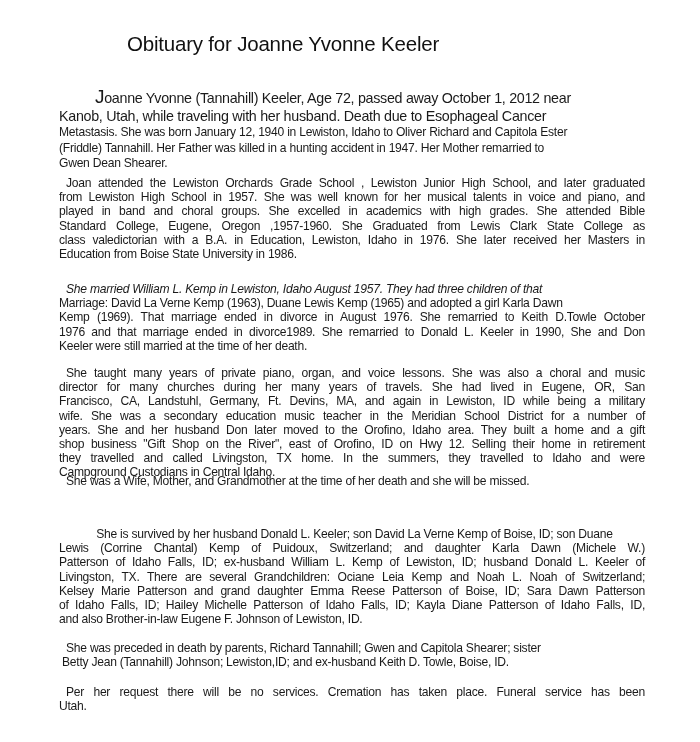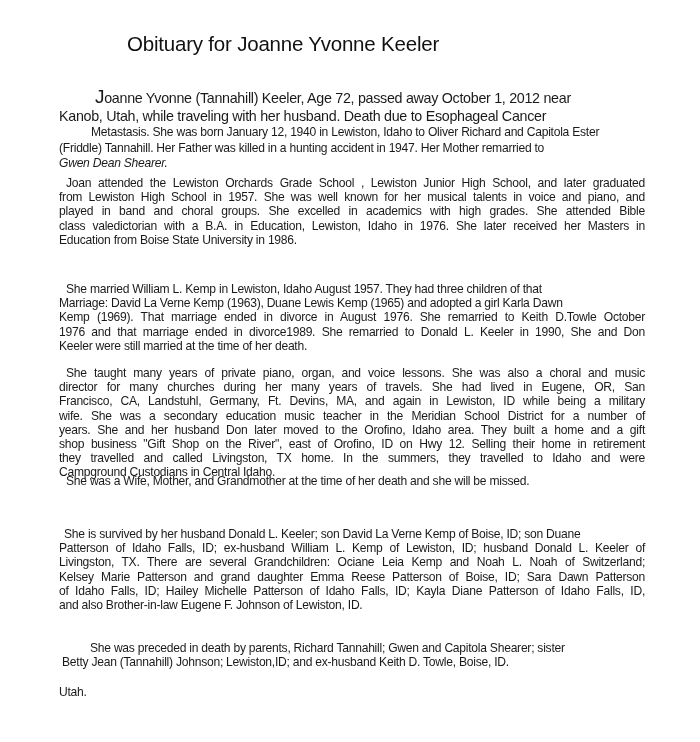--- a/index.html
+++ b/index.html
@@ -18,35 +18,36 @@
 <body>
 
 <div>
   <div class="title">Obituary for Joanne Yvonne Keeler</div>
 
   <div class="para" style="top:88px;">
     <span class="line first-big" style="padding-left:36px;">
       <span class="dropcap">J</span><span>oanne Yvonne (Tannahill) Keeler, Age 72, passed away October 1, 2012 near</span>
     </span>
     <span class="line first-big">Kanob, Utah, while traveling with her husband.  Death due to Esophageal Cancer</span>
-    <span class="line" style="line-height:15.5px;margin-left:32px;">Metastasis.  She was born January 12, 1940 in Lewiston, Idaho to Oliver Richard and Capitola Ester</span>
+    <span class="line" style="line-height:15.5px;">Metastasis.  She was born January 12, 1940 in Lewiston, Idaho to Oliver Richard and Capitola Ester</span>
     <span class="line" style="line-height:15.5px;">(Friddle) Tannahill.  Her Father was killed in a hunting accident in 1947.  Her Mother remarried to</span>
-    <span class="line" style="line-height:15.5px;font-style:italic;">Gwen Dean Shearer.</span>
+    <span class="line" style="line-height:15.5px;">Gwen Dean Shearer.</span>
   </div>
 
   <div class="para" style="top:176px;">
     <span class="line just" style="padding-left:7px;">Joan attended the Lewiston Orchards Grade School , Lewiston Junior High School, and later graduated</span>
     <span class="line just">from Lewiston High School in 1957.  She was well known for her musical talents in voice and piano, and</span>
     <span class="line just">played in band and choral groups.  She excelled in academics with high grades. She attended Bible</span>
+    <span class="line just">Standard College, Eugene, Oregon ,1957-1960.  She Graduated from Lewis Clark State College as</span>
     <span class="line just">class valedictorian with a B.A. in Education, Lewiston, Idaho in 1976.  She later received her Masters in</span>
     <span class="line">Education from Boise State University in 1986.</span>
   </div>
 
   <div class="para" style="top:282px;">
-    <span class="line" style="padding-left:7px;">She married William L. Kemp in Lewiston, Idaho August 1957. They had three children of that</span>
+    <span class="line" style="padding-left:7px;font-style:italic;">She married William L. Kemp in Lewiston, Idaho August 1957. They had three children of that</span>
     <span class="line">Marriage:  David La Verne Kemp (1963), Duane Lewis Kemp (1965) and adopted a girl Karla Dawn</span>
     <span class="line just">Kemp (1969).  That marriage ended in divorce in August 1976.  She remarried to Keith D.Towle October</span>
     <span class="line just">1976 and that marriage ended in divorce1989.  She remarried to Donald L. Keeler in 1990, She and Don</span>
     <span class="line">Keeler were still married at the time of her death.</span>
   </div>
 
   <div class="para" style="top:366px;">
     <span class="line just" style="padding-left:7px;">She taught many years of private piano, organ, and voice lessons.  She was also a choral and music</span>
     <span class="line just">director for many churches during her many years of travels.  She had lived in Eugene, OR, San</span>
     <span class="line just">Francisco, CA, Landstuhl, Germany, Ft. Devins, MA, and again in Lewiston, ID while being a military</span>
@@ -55,29 +56,31 @@
     <span class="line just">shop business "Gift Shop on the River", east of Orofino, ID on Hwy 12. Selling their home in retirement</span>
     <span class="line just">they travelled and called Livingston, TX home. In the summers, they travelled to Idaho and were</span>
     <span class="line">Campground Custodians in Central Idaho.</span>
   </div>
 
   <div class="para" style="top:474px;">
     <span class="line" style="padding-left:7px;">She was a Wife, Mother, and Grandmother at the time of her death and she will be missed.</span>
   </div>
 
   <div class="para" style="top:527px;">
-    <span class="line" style="padding-left:5px;">She is survived by her husband Donald L. Keeler; son David La Verne Kemp of Boise, ID; son Duane</span>
+    <span class="line" style="padding-left:5px;text-align:center;">She is survived by her husband Donald L. Keeler; son David La Verne Kemp of Boise, ID; son Duane</span>
+    <span class="line just">Lewis (Corrine Chantal) Kemp of Puidoux, Switzerland; and daughter Karla Dawn (Michele W.)</span>
     <span class="line just">Patterson of Idaho Falls, ID; ex-husband William L. Kemp of Lewiston, ID; husband Donald L. Keeler of</span>
     <span class="line just">Livingston, TX.  There are several Grandchildren:  Ociane Leia Kemp and Noah L. Noah of Switzerland;</span>
     <span class="line just">Kelsey Marie Patterson and grand daughter Emma Reese Patterson of Boise, ID; Sara Dawn Patterson</span>
     <span class="line just">of Idaho Falls, ID; Hailey Michelle Patterson of Idaho Falls, ID; Kayla Diane Patterson of Idaho Falls, ID,</span>
     <span class="line">and also Brother-in-law Eugene F. Johnson of Lewiston, ID.</span>
   </div>
 
   <div class="para" style="top:641px;">
-    <span class="line" style="padding-left:7px;margin-left:24px;">She was preceded in death by parents, Richard Tannahill; Gwen and Capitola Shearer; sister</span>
+    <span class="line" style="padding-left:7px;">She was preceded in death by parents, Richard Tannahill; Gwen and Capitola Shearer; sister</span>
     <span class="line" style="padding-left:3px;">Betty Jean (Tannahill) Johnson; Lewiston,ID; and ex-husband Keith D. Towle, Boise, ID.</span>
   </div>
 
   <div class="para" style="top:685px;">
+    <span class="line just" style="padding-left:7px;">Per her request there will be no services. Cremation has taken place. Funeral service has been</span>
     <span class="line">Utah.</span>
   </div>
 </div>
 
 </body></html>

